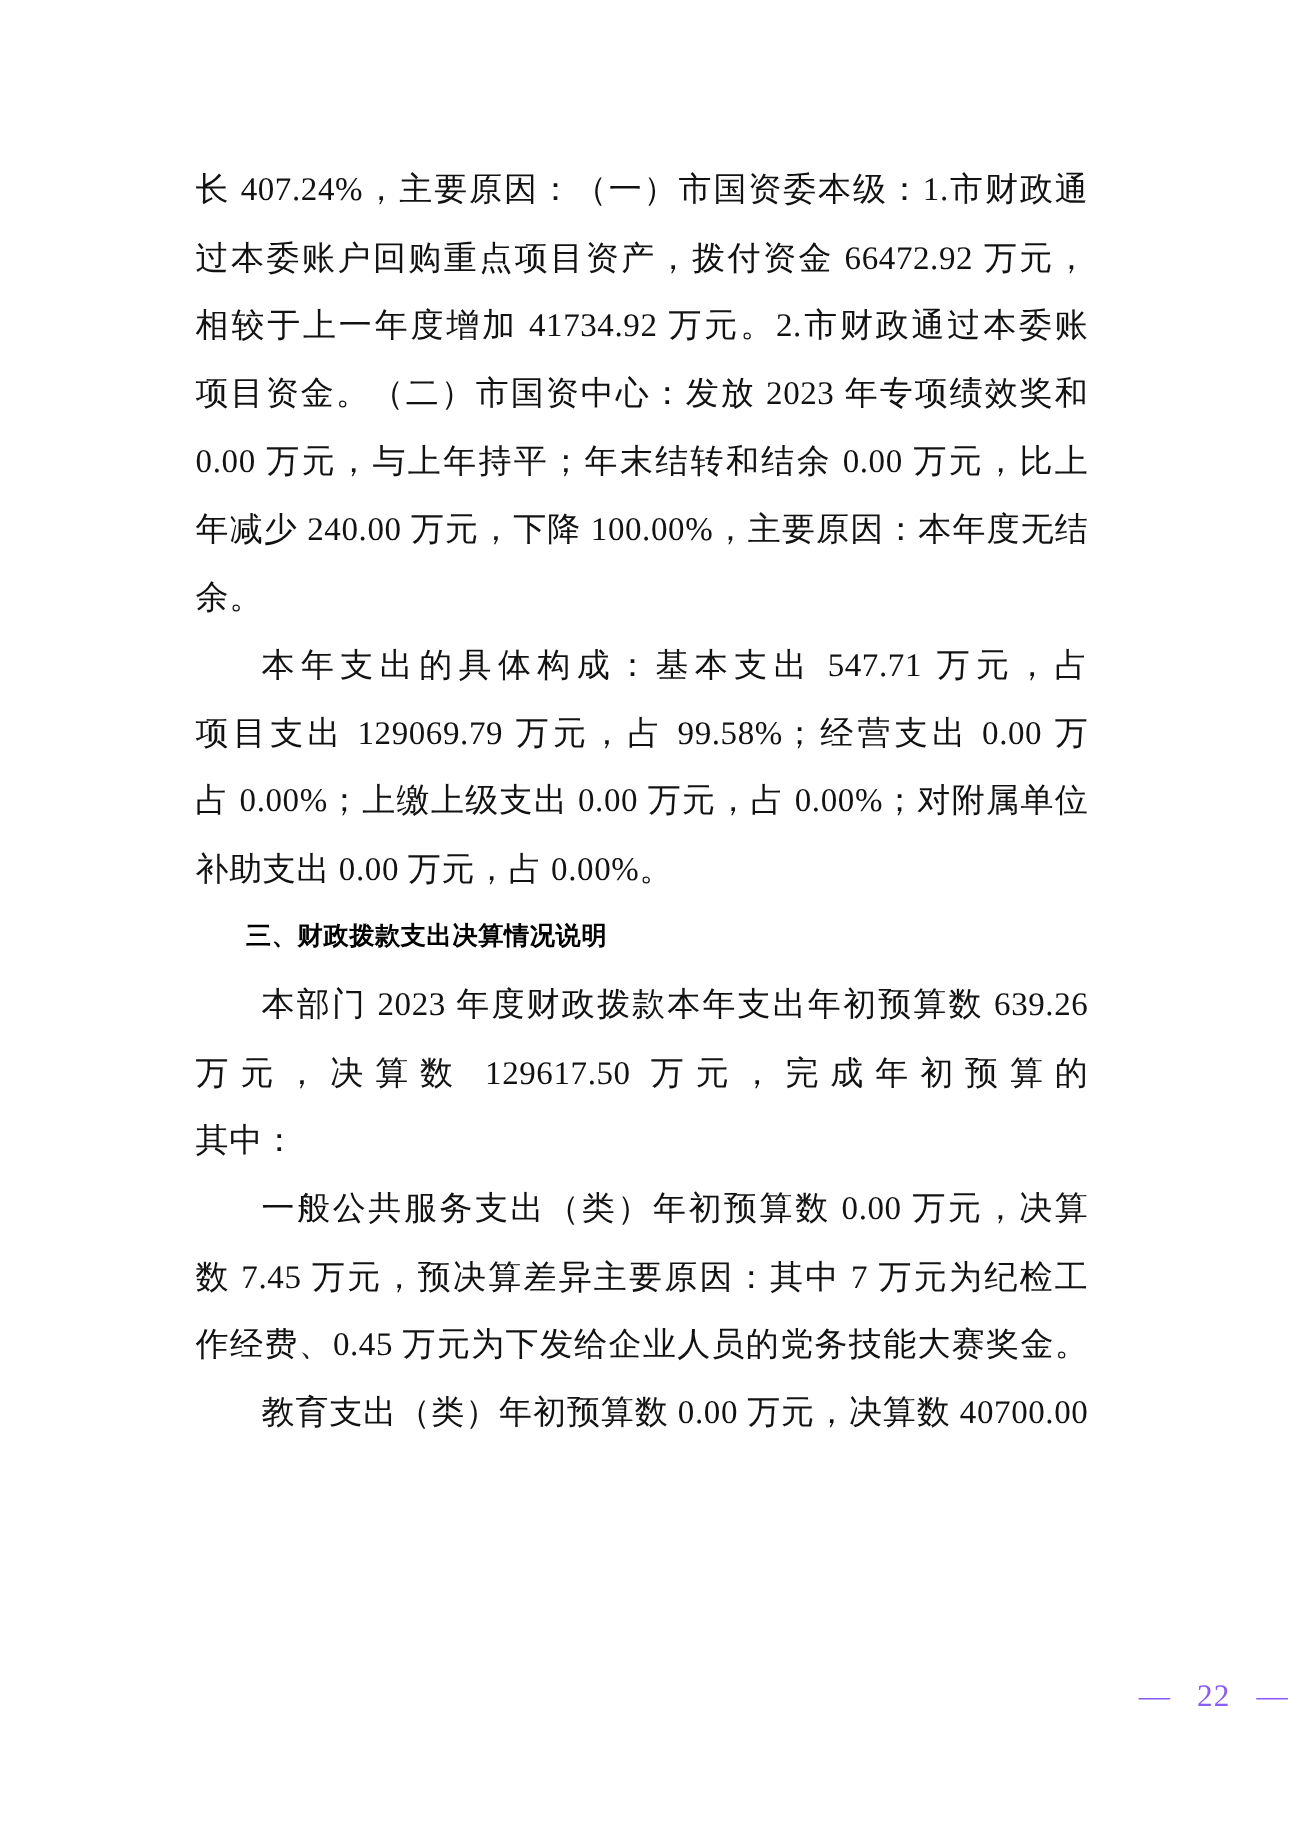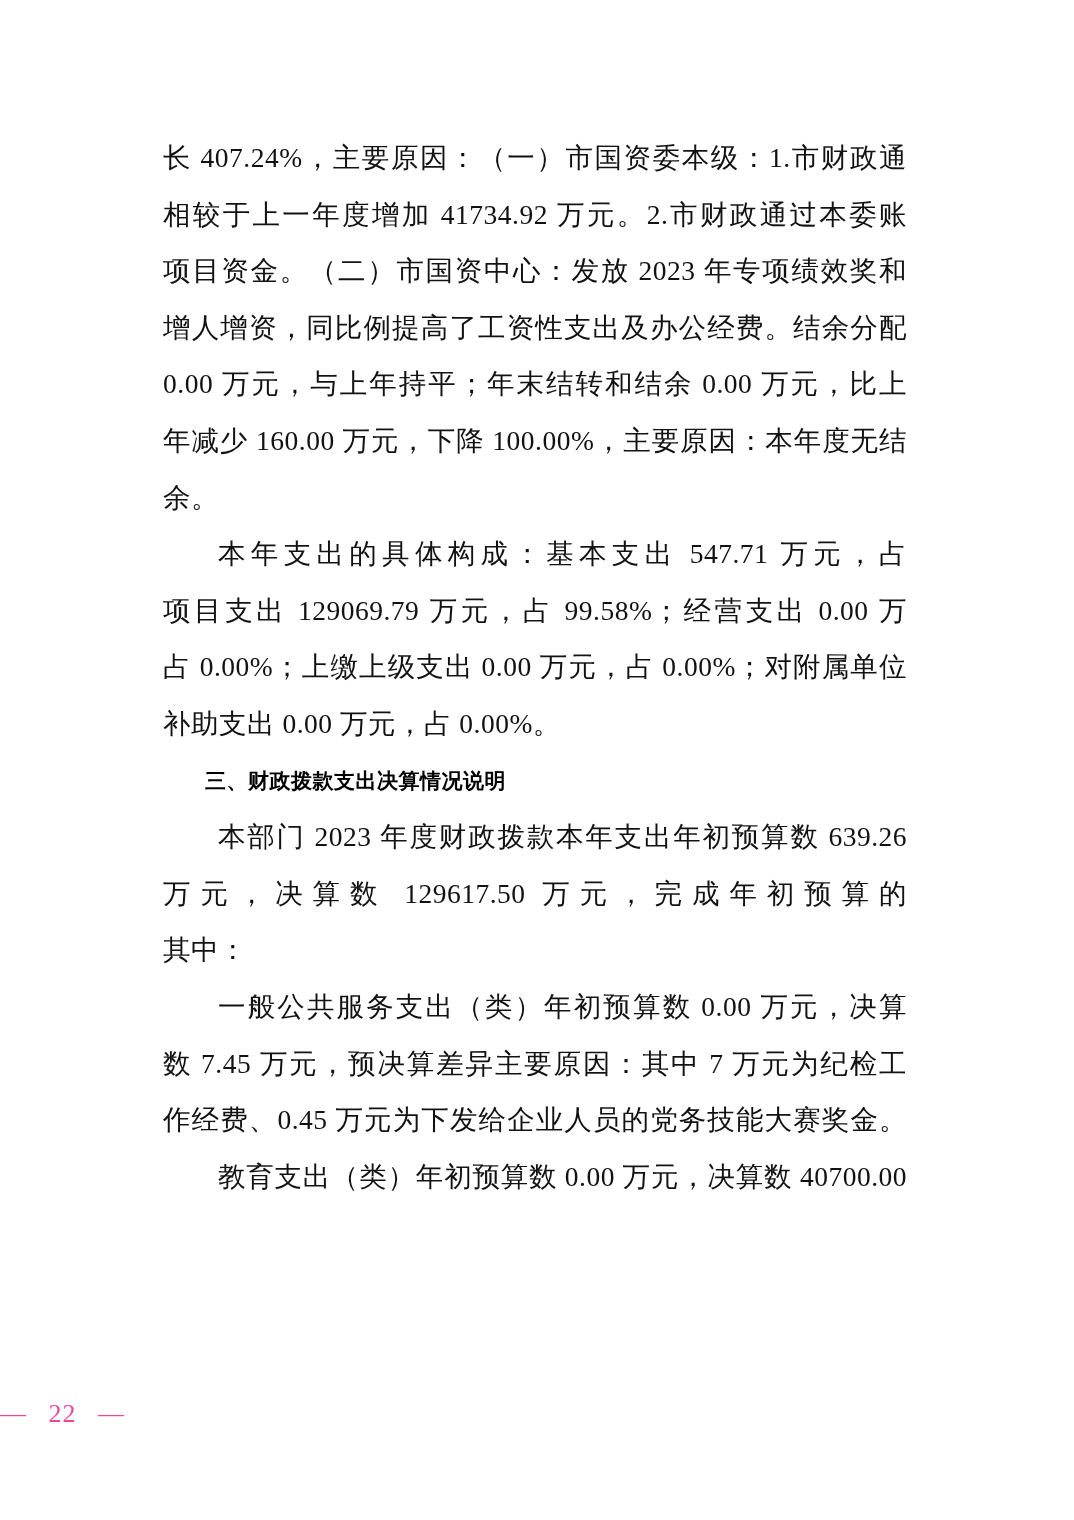--- a/index.html
+++ b/index.html
@@ -42,38 +42,38 @@
     font-weight: bold;
     font-size: 21px;
     text-indent: 2em;
     color: #000000;
   }
   .page-footer {
     position: absolute;
     left: 0;
     top: 1399px;
     width: 100%;
-    text-align: left;
+    text-align: right;
     font-size: 26px;
-    color: #ec4899;
+    color: #8b5cf6;
     word-spacing: 14px;
     letter-spacing: 1px;
   }
 </style>
 </head>
 <body>
 
 <div class="page">
   <div class="text-block">
     <div class="line j">长 407.24%，主要原因：（一）市国资委本级：1.市财政通</div>
+    <div class="line j">过本委账户回购重点项目资产，拨付资金 66472.92 万元，</div>
     <div class="line j">相较于上一年度增加 41734.92 万元。2.市财政通过本委账</div>
     <div class="line j">项目资金。（二）市国资中心：发放 2023 年专项绩效奖和</div>
-    <div class="line j">增人增资，同比例提高了工资性支出及办公经费。结余分配</div>
     <div class="line j">0.00 万元，与上年持平；年末结转和结余 0.00 万元，比上</div>
-    <div class="line j">年减少 160.00 万元，下降 100.00%，主要原因：本年度无结</div>
+    <div class="line j">年减少 240.00 万元，下降 100.00%，主要原因：本年度无结</div>
     <div class="line">余。</div>
     <div class="line j indent">本年支出的具体构成：基本支出 547.71 万元，占 0.42%；</div>
     <div class="line j">项目支出 129069.79 万元，占 99.58%；经营支出 0.00 万元，</div>
     <div class="line j">占 0.00%；上缴上级支出 0.00 万元，占 0.00%；对附属单位</div>
     <div class="line">补助支出 0.00 万元，占 0.00%。</div>
     <div class="line heading">三、财政拨款支出决算情况说明</div>
     <div class="line j indent">本部门 2023 年度财政拨款本年支出年初预算数 639.26</div>
     <div class="line j">万元，决算数 129617.50 万元，完成年初预算的 20276.26%。</div>
     <div class="line">其中：</div>
     <div class="line j indent">一般公共服务支出（类）年初预算数 0.00 万元，决算</div>

